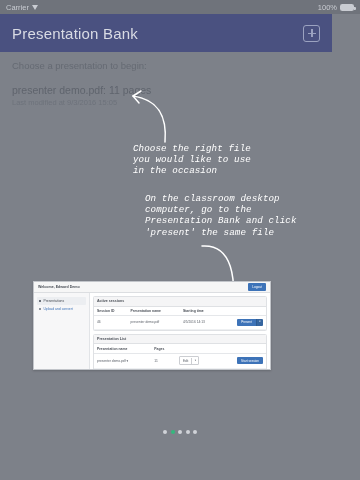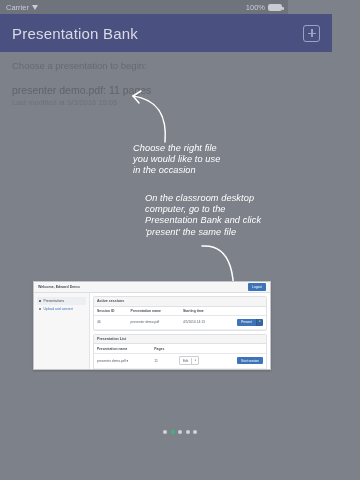--- a/index.html
+++ b/index.html
@@ -12,21 +12,21 @@
   }
   #app {
     position: relative;
     width: 360px; height: 480px;
     background: #7d8189;
   }
 
   
   .statusbar {
     position: absolute; top: 0; left: 0;
-    width: 288px; height: 14px;
+    width: 360px; height: 14px;
     background: #6f737b;
     display: flex; align-items: center;
     padding: 0 6px;
     font-size: 7.5px;
     color: #c9ccd2;
   }
   .sb-left { display: flex; align-items: center; gap: 3px; }
   .sb-center { position: absolute; left: 0; right: 0; text-align: center; font-weight: bold; color: #c9ccd2; }
   .sb-right { margin-left: auto; display: flex; align-items: center; gap: 3px; z-index: 2; }
   .wifi-icon {
@@ -94,21 +94,21 @@
   .file-sub {
     font-size: 7.5px;
     color: #6d727b;
     line-height: 11px;
   }
 
   
   .annot {
     position: absolute;
     color: #ffffff;
-    font-family: Liberation Sans, sans-serif;
+    font-family: Liberation Mono, monospace;
     font-style: italic;
     font-size: 9.2px;
     line-height: 11.2px;
     letter-spacing: .1px;
     white-space: pre-line;
   }
   #annot-choose { left: 133px; top: 143px; }
   #annot-presenter { left: 35px; top: 209px; }
   #annot-classroom { left: 145px; top: 193px; }
 

